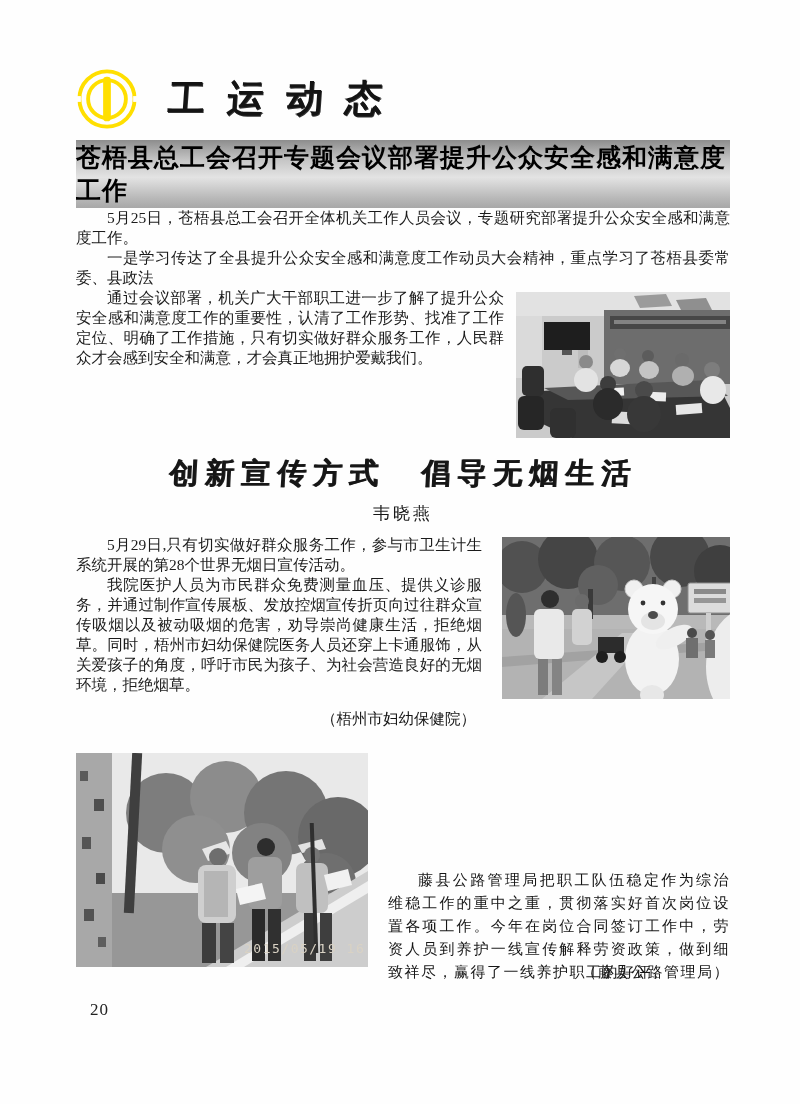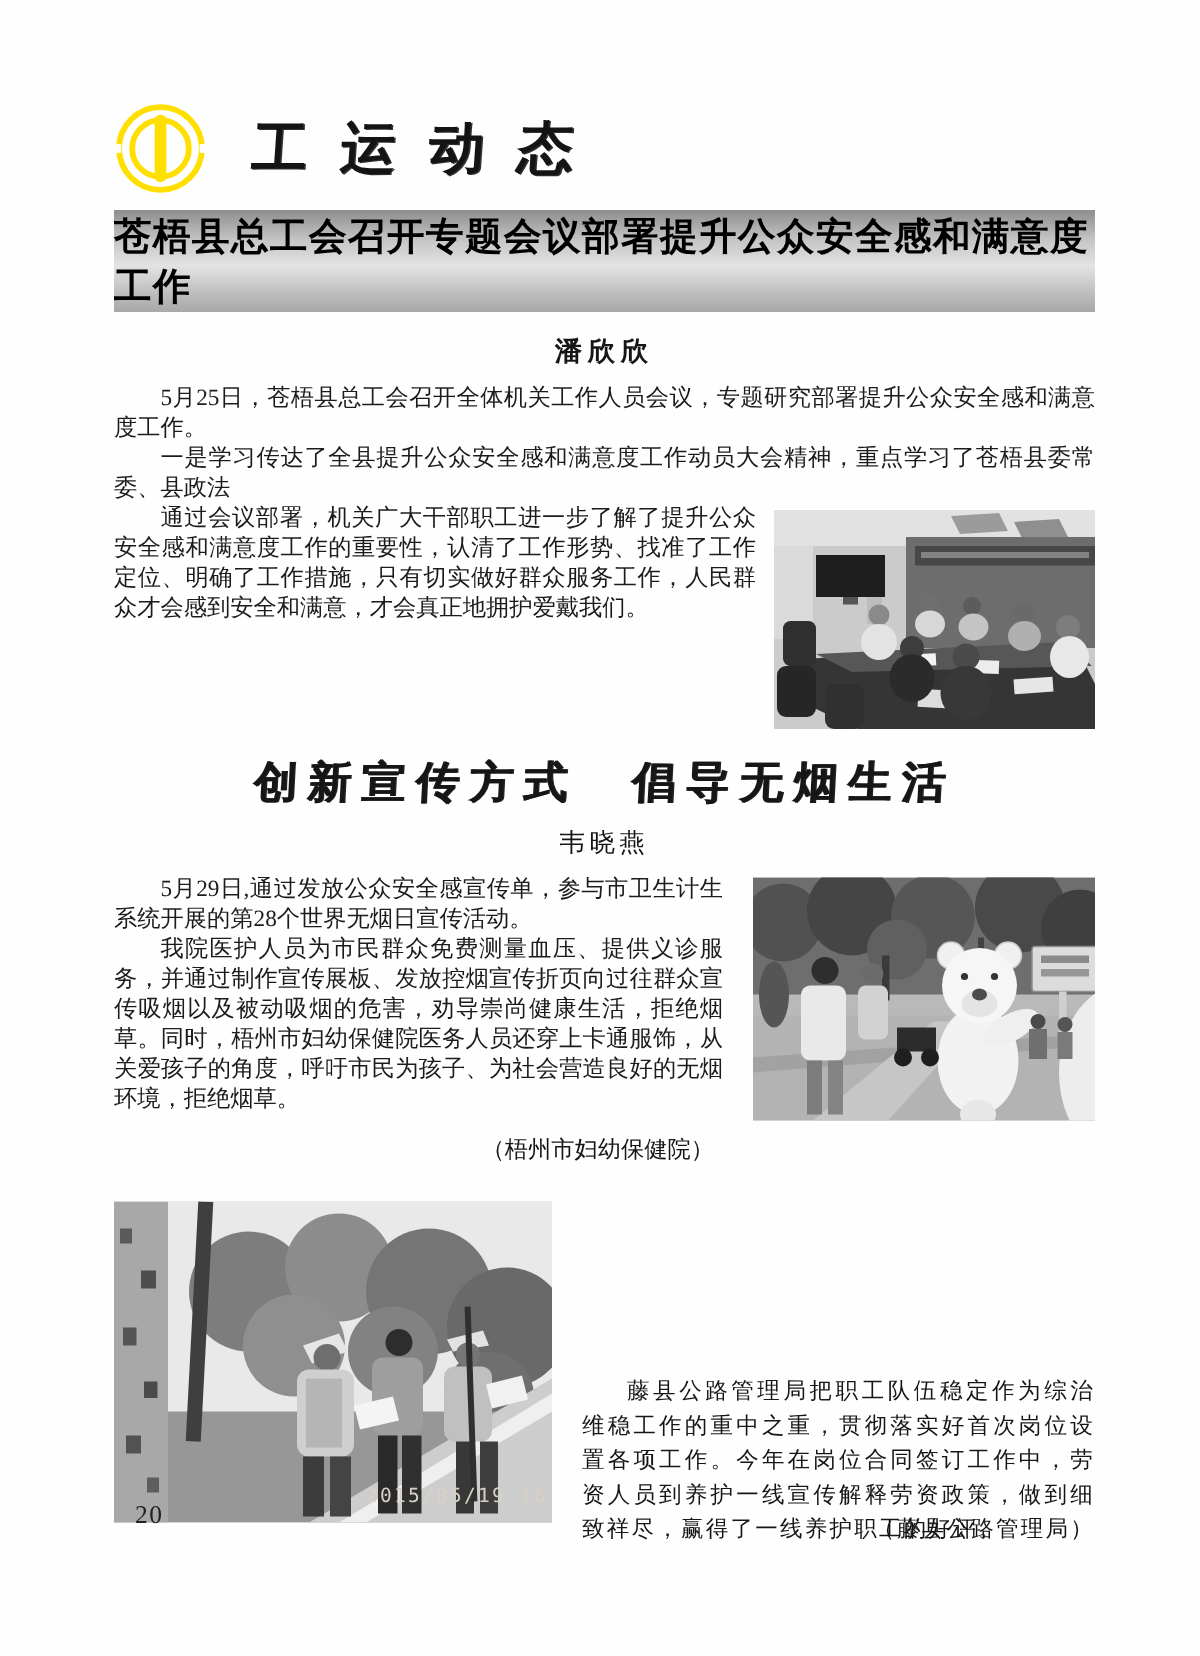--- a/index.html
+++ b/index.html
@@ -76,21 +76,20 @@
           <rect x="0" y="29" width="5" height="6" fill="#fefefe"></rect>
           <rect x="59" y="29" width="5" height="6" fill="#fefefe"></rect>
         </svg>
       </span>
       <span class="masthead-title">工运动态</span>
     </div>
 
     <div class="title-bar">
       <h1>苍梧县总工会召开专题会议部署提升公众安全感和满意度工作</h1>
     </div>
-    <div class="author">潘欣欣</div>
 
     <div class="bodytext">
       <p class="indent">5月25日，苍梧县总工会召开全体机关工作人员会议，专题研究部署提升公众安全感和满意度工作。</p>
       <p class="indent">一是学习传达了全县提升公众安全感和满意度工作动员大会精神，重点学习了苍梧县委常委、县政法</p>
       <div class="wrap-row">
         <div class="col-text">
           <p class="indent">通过会议部署，机关广大干部职工进一步了解了提升公众安全感和满意度工作的重要性，认清了工作形势、找准了工作定位、明确了工作措施，只有切实做好群众服务工作，人民群众才会感到安全和满意，才会真正地拥护爱戴我们。</p>
         </div>
         <figure class="photo photo-meeting">
           <svg viewBox="0 0 214 146" width="214" height="146">
@@ -131,21 +130,21 @@
           </svg>
         </figure>
       </div>
     </div>
 
     <div class="art2-title">创新宣传方式　倡导无烟生活</div>
     <div class="art2-author">韦晓燕</div>
 
     <div class="art2-row bodytext">
       <div class="col-text">
-        <p class="indent">5月29日,通过发放公众安全感宣传单，参与市卫生计生系统开展的第28个世界无烟日宣传活动。</p>
+        <p class="indent">5月29日,只有切实做好群众服务工作，参与市卫生计生系统开展的第28个世界无烟日宣传活动。</p>
         <p class="indent">我院医护人员为市民群众免费测量血压、提供义诊服务，并通过制作宣传展板、发放控烟宣传折页向过往群众宣传吸烟以及被动吸烟的危害，劝导崇尚健康生活，拒绝烟草。同时，梧州市妇幼保健院医务人员还穿上卡通服饰，从关爱孩子的角度，呼吁市民为孩子、为社会营造良好的无烟环境，拒绝烟草。</p>
         <div class="sig-right">（梧州市妇幼保健院）</div>
       </div>
       <figure class="photo photo-mascot">
         <svg viewBox="0 0 228 162" width="228" height="162">
           <rect x="0" y="0" width="228" height="162" fill="#b9b9b9"></rect>
           <rect x="0" y="0" width="228" height="78" fill="#6e6e6e"></rect>
           <circle cx="20" cy="30" r="26" fill="#515151"></circle>
             <circle cx="66" cy="22" r="30" fill="#454545"></circle>
           <circle cx="120" cy="26" r="28" fill="#565656"></circle>

